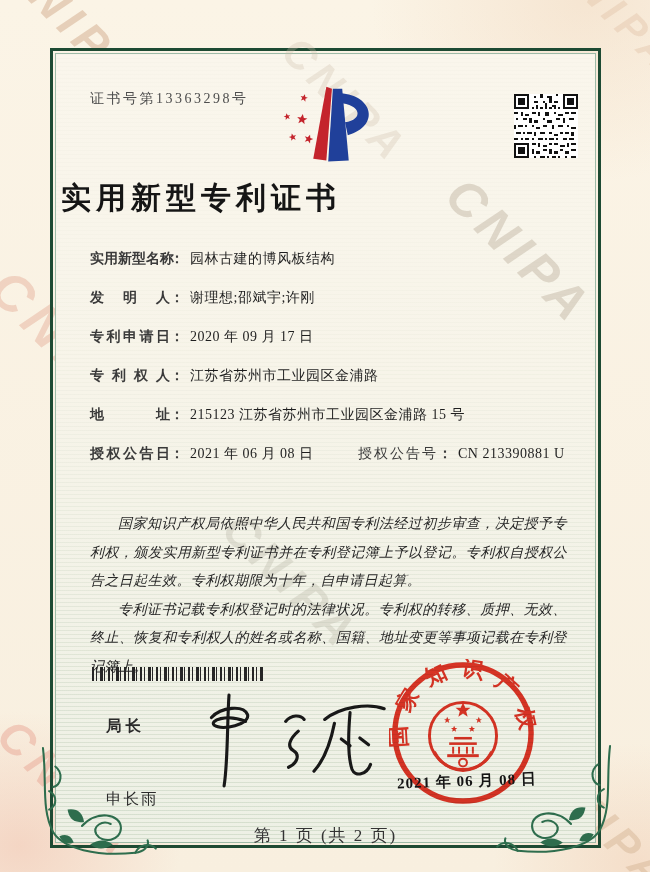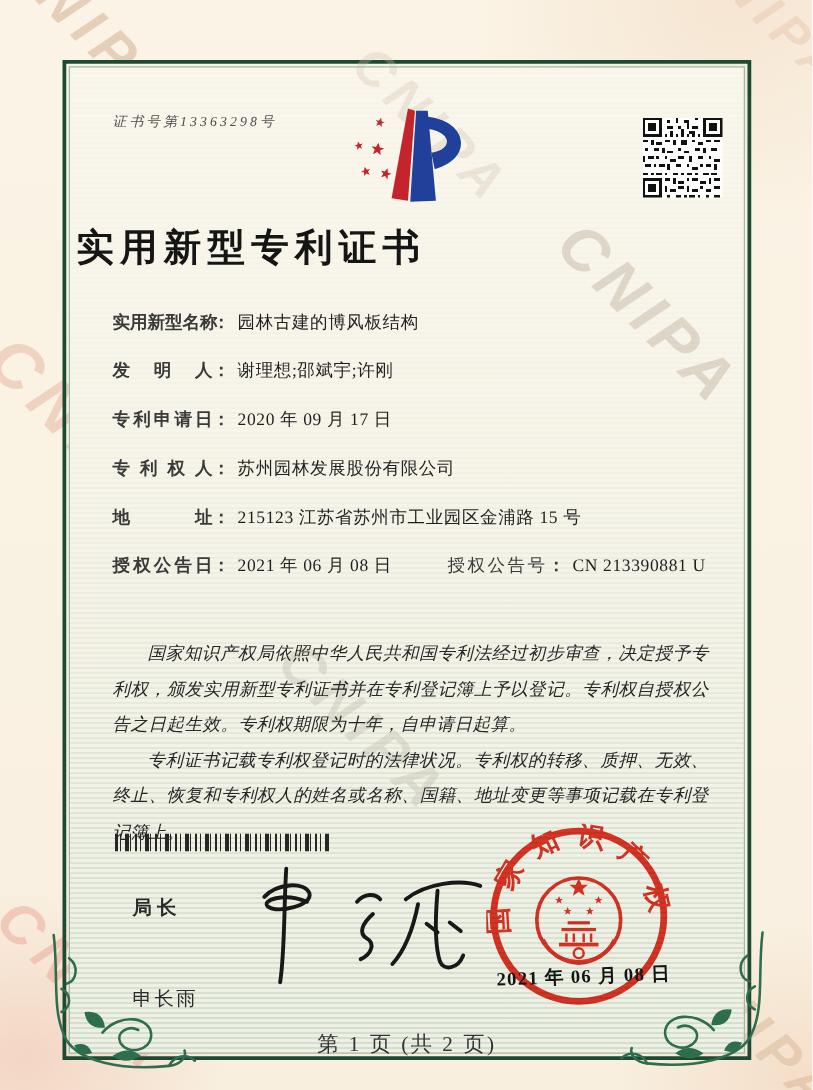--- a/index.html
+++ b/index.html
@@ -30,22 +30,22 @@
   .frame{position:absolute;left:50px;top:48px;width:551px;height:800px;
          border:3px solid #1d4a33;box-sizing:border-box;z-index:2;}
   .inner{position:absolute;left:2px;top:2px;right:2px;bottom:2px;
          border:1px solid #9dbba8;
          background:linear-gradient(180deg,#faf6ec 0%,#f7f4e9 42%,#edf0e5 100%);}
   .pattern{position:absolute;inset:0;pointer-events:none;
      background:repeating-linear-gradient(180deg,rgba(125,158,120,.22) 0 1px,transparent 1px 4px);
      -webkit-mask:linear-gradient(180deg,rgba(0,0,0,.10) 0 28%,rgba(0,0,0,.28) 52%,rgba(0,0,0,.7) 78%,#000 100%);
      mask:linear-gradient(180deg,rgba(0,0,0,.10) 0 28%,rgba(0,0,0,.28) 52%,rgba(0,0,0,.7) 78%,#000 100%);}
   
-  .certno{position:absolute;left:34px;top:36px;font-size:11px;color:#4d4d4d;
-          letter-spacing:2.5px;z-index:3;font-style:italic;}
+  .certno{position:absolute;left:34px;top:36px;font-size:14px;color:#4d4d4d;
+          letter-spacing:2.5px;z-index:3;}
   .logo{position:absolute;left:216px;top:30px;width:118px;height:84px;z-index:3;}
   .qr{position:absolute;left:458px;top:40px;width:64px;height:64px;z-index:3;}
   .title{position:absolute;left:0;right:0;top:124px;text-align:left;
          font-size:30px;font-weight:bold;color:#151515;letter-spacing:5px;
          padding-left:5px;z-index:3;}
   
   .fields{position:absolute;left:34px;top:194px;width:490px;z-index:3;
           font-size:14px;color:#1f1f1f;}
   .frow{height:22px;line-height:22px;margin-bottom:17px;white-space:nowrap;}
   .flabel{display:inline-block;width:80px;text-align:justify;text-align-last:justify;
@@ -147,21 +147,21 @@
         <div class="frow">
           <span class="flabel">实用新型名称</span><span class="fcolon">：</span><span class="fval">园林古建的博风板结构</span>
         </div>
         <div class="frow">
           <span class="flabel">发明人</span><span class="fcolon">：</span><span class="fval">谢理想;邵斌宇;许刚</span>
         </div>
         <div class="frow">
           <span class="flabel">专利申请日</span><span class="fcolon">：</span><span class="fval">2020 年 09 月 17 日</span>
         </div>
         <div class="frow">
-          <span class="flabel">专利权人</span><span class="fcolon">：</span><span class="fval">苏州园林发展股份有限公司</span>
+          <span class="flabel">专利权人</span><span class="fcolon">：</span><span class="fval">江苏省苏州市工业园区金浦路</span>
         </div>
         <div class="frow">
           <span class="flabel">地址</span><span class="fcolon">：</span><span class="fval">215123 江苏省苏州市工业园区金浦路 15 号</span>
         </div>
         <div class="frow">
           <span class="flabel">授权公告日</span><span class="fcolon">：</span><span class="fvalfix">2021 年 06 月 08 日</span><span class="flabel2">授权公告号</span><span class="fcolon">：</span><span class="fval">CN 213390881 U</span>
         </div>
       </div>
 
       <div class="paras">

